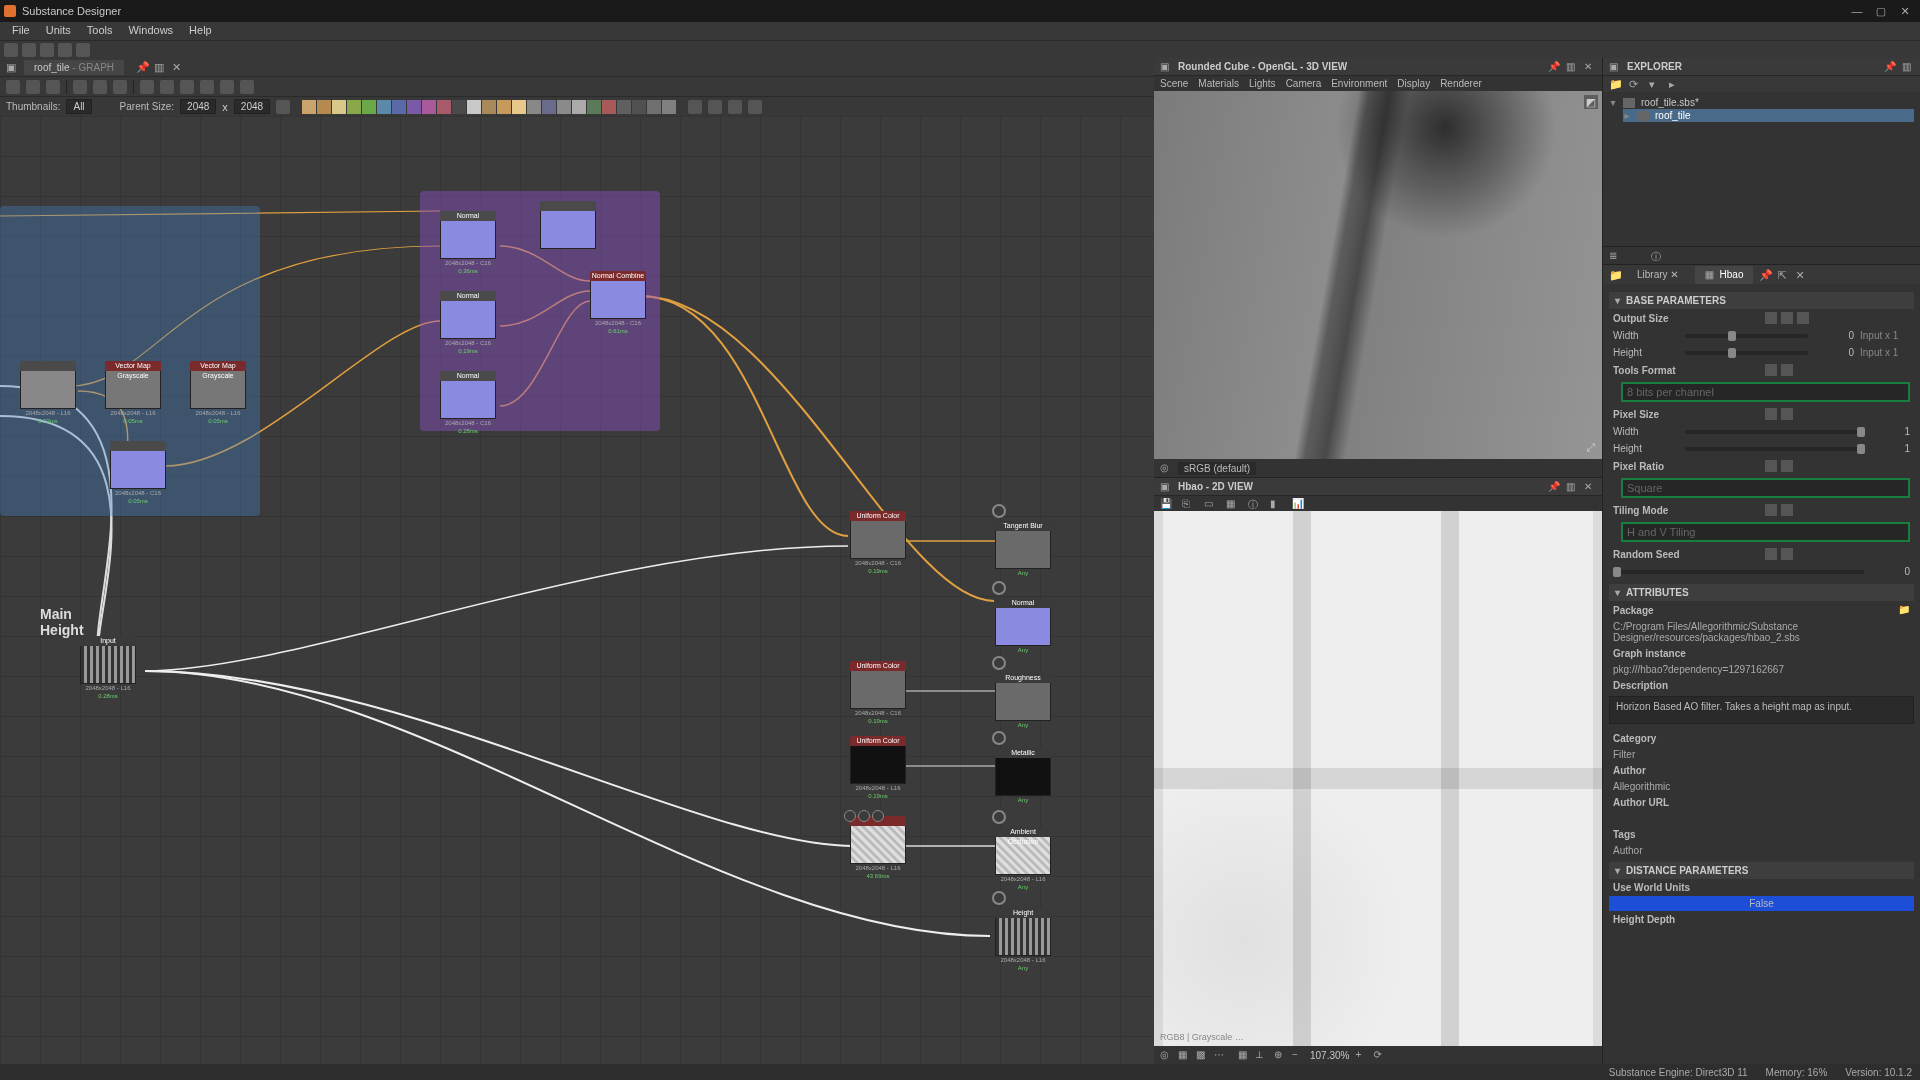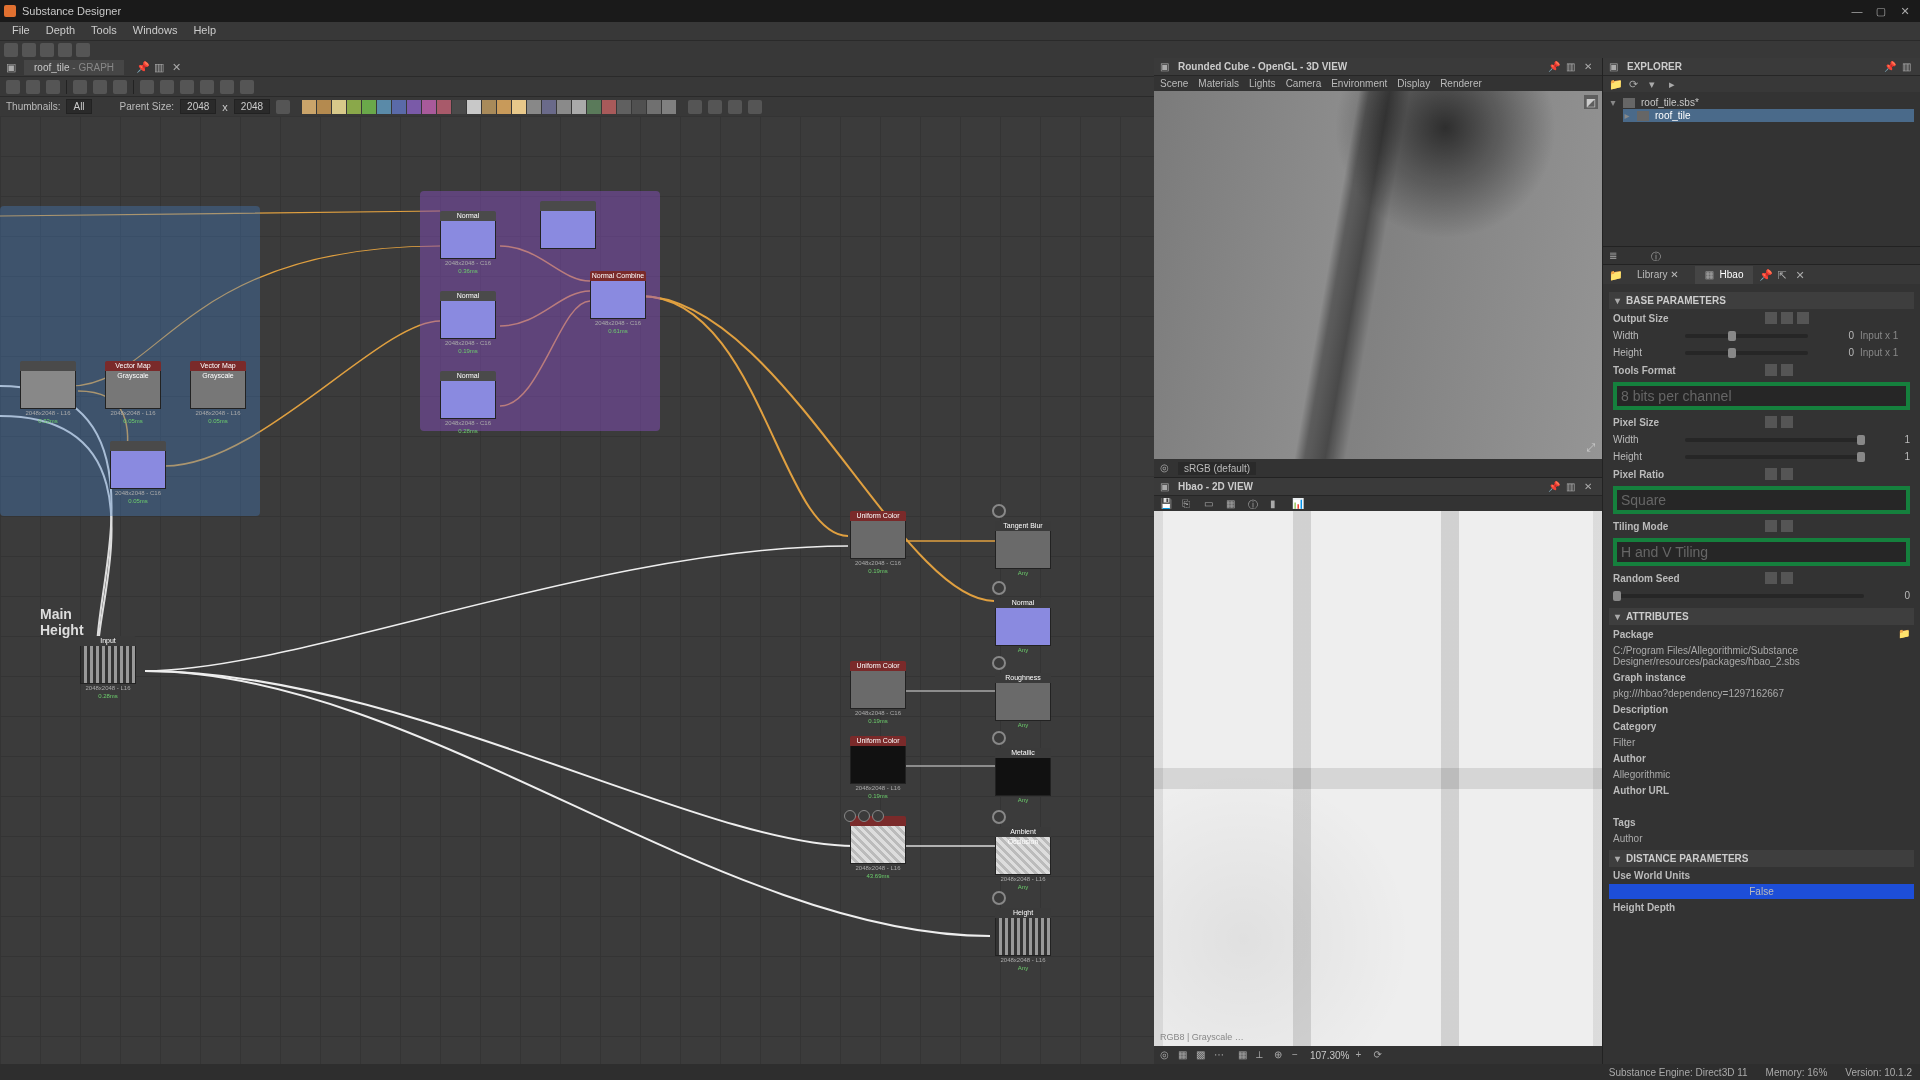--- a/index.html
+++ b/index.html
@@ -85,21 +85,21 @@
 .proptabs .t.act { background:#454545; color:#fff; }
 .props-body { flex:1; overflow-y:auto; padding:4px 6px; }
 .section-hd { background:#3e3e3e; color:#ccc; font-size:10px; font-weight:bold; padding:3px 6px; margin-top:4px; display:flex; align-items:center; gap:6px; }
 .section-hd .chev { color:#aaa; }
 .prow { display:flex; align-items:center; padding:3px 4px; font-size:10px; color:#bbb; gap:6px; }
 .prow .k { flex:0 0 66px; }
 .prow .slider { flex:1; height:4px; background:#262626; position:relative; border-radius:2px; }
 .prow .thumb { position:absolute; top:-3px; width:8px; height:10px; background:#888; border-radius:2px; }
 .prow .v { width:40px; text-align:right; }
 .prow .suf { width:50px; color:#888; }
-.prow input[type=text],.prow .field { flex:1; background:#262626; border:4px solid #15803d; color:#ccc; padding:2px 4px; font-size:14px; }
+.prow input[type=text],.prow .field { flex:1; background:#262626; border:2px solid #15803d; color:#ccc; padding:2px 4px; font-size:11px;margin-left:8px; }
 .prow .pair { flex:1; display:flex; gap:4px; }
 .prow .pair span { display:inline-block; width:12px; height:12px; background:#555; }
 .desc-box { background:#2a2a2a; border:1px solid #222; padding:4px 6px; margin:2px 0 6px 0; font-size:10px; color:#bbb; min-height:28px; }
 .plain { padding:2px 4px; font-size:10px; color:#aaa; }
 .centerval { text-align:center; background:#1d4ed8; padding:2px; font-size:10px; color:#bbb; }
 
 
 .status { position:absolute; left:0; right:0; bottom:0; height:16px; background:#2e2e2e; color:#aaa; font-size:10px; display:flex; align-items:center; justify-content:flex-end; padding:0 8px; gap:18px; }
 
 
@@ -127,21 +127,21 @@
   </div>
   <div class="wbtns">
     <span class="wbtn">—</span>
     <span class="wbtn">▢</span>
     <span class="wbtn">✕</span>
   </div>
 </div>
 
 <div class="menubar">
   <span>File</span>
-  <span>Depth</span>
+  <span>Units</span>
   <span>Tools</span>
   <span>Windows</span>
   <span>Help</span>
 </div>
 
 <div class="toolbar">
   <span class="tico"></span>
   <span class="tico"></span>
   <span class="tico"></span>
   <span class="tico"></span>
@@ -598,20 +598,21 @@
       <div class="plain">C:/Program Files/Allegorithmic/Substance Designer/resources/packages/hbao_2.sbs</div>
 
       <div class="prow">
           <span style="flex:1;font-weight:600">Graph instance</span>
         </div>
       <div class="plain">pkg:///hbao?dependency=1297162667</div>
 
       <div class="prow">
           <span style="flex:1;font-weight:600">Description</span>
         </div>
+      <div class="desc-box">Horizon Based AO filter. Takes a height map as input.</div>
 
       <div class="prow">
           <span style="flex:1;font-weight:600">Category</span>
         </div>
       <div class="plain">Filter</div>
 
       <div class="prow">
           <span style="flex:1;font-weight:600">Author</span>
         </div>
       <div class="plain">Allegorithmic</div>

